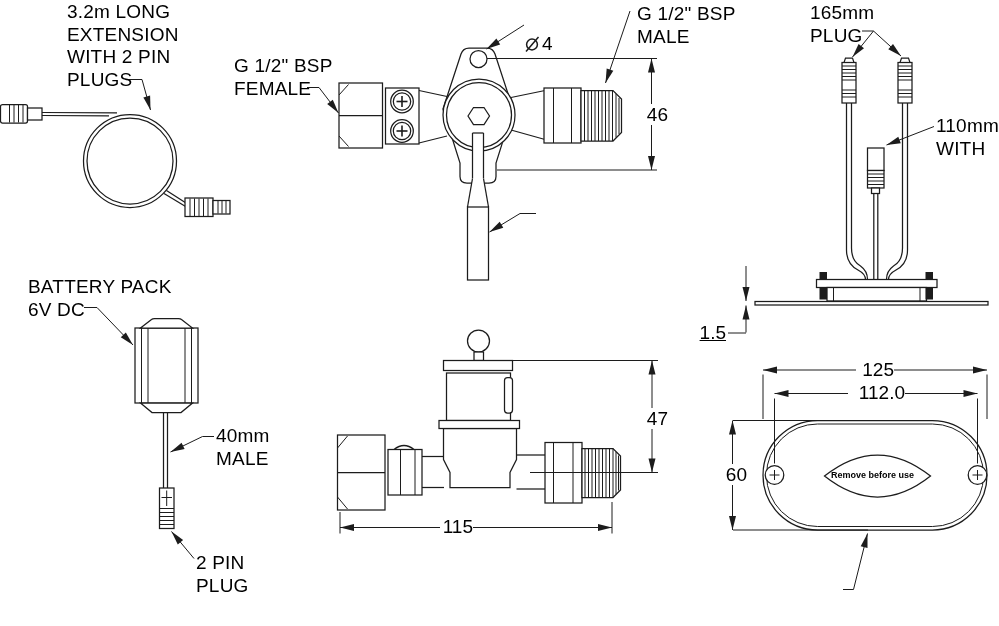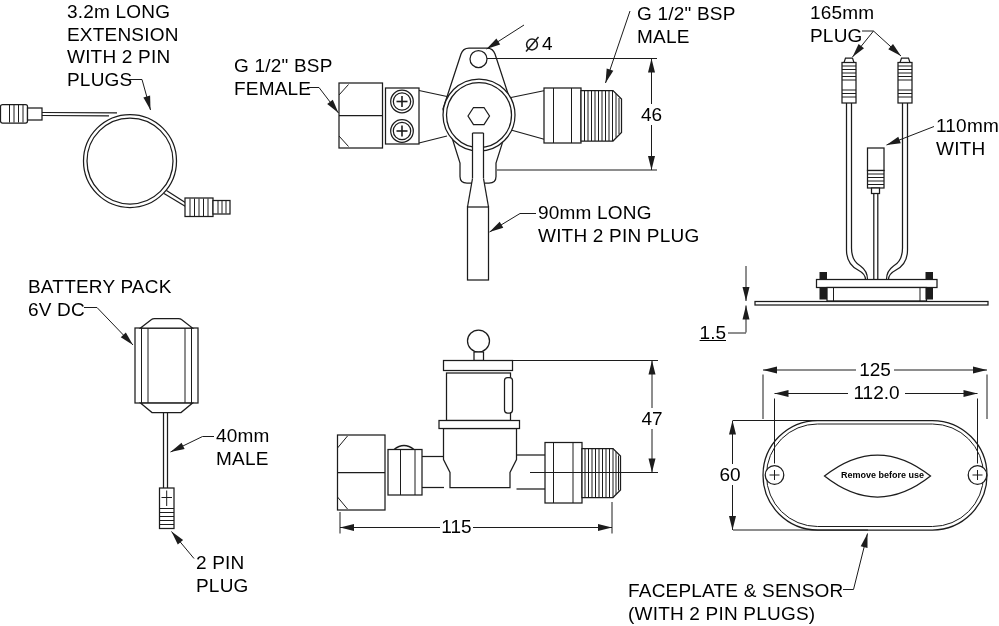--- a/index.html
+++ b/index.html
@@ -1,22 +1,22 @@
 <!DOCTYPE html>
 <html><head>
 <meta charset="utf-8">
 <style>
   html,body{margin:0;padding:0;background:#fff;}
   .canvas{position:relative;width:999px;height:626px;background:#fff;overflow:hidden;
           font-family:"Liberation Sans","DejaVu Sans",sans-serif;color:#000000;}
   .canvas svg.art{position:absolute;left:0;top:0;}
   .lbl{position:absolute;font-size:19px;line-height:22.5px;white-space:pre-line;letter-spacing:0.2px;}
-  .dim{position:absolute;font-size:19px;line-height:21px;text-align:center;background:#fff;padding:0;}
+  .dim{position:absolute;font-size:19px;line-height:21px;text-align:right;background:#fff;padding:0;}
   .dim-r{position:absolute;font-size:19px;line-height:21px;text-align:right;text-decoration:underline;}
-  .sticker{position:absolute;font-size:9px;font-weight:700;text-align:right;line-height:11px;}
+  .sticker{position:absolute;font-size:9px;font-weight:700;text-align:left;line-height:11px;}
   .dia{display:inline-block;vertical-align:-3px;margin-right:1px;}
 </style>
 </head>
 <body>
 
 <div class="canvas">
 
 <svg class="art" width="999" height="626" viewBox="0 0 999 626" stroke="#1c1c1c" fill="none" stroke-width="1.25">
   <defs>
     <marker id="arw" markerUnits="userSpaceOnUse" markerWidth="15" markerHeight="9" viewBox="0 0 15 9" refX="14.5" refY="4.5" orient="auto-start-reverse">
@@ -281,22 +281,20 @@
     <circle cx="8" cy="11.5" r="5.4"></circle>
         <line x1="2" y1="18.5" x2="14.5" y2="4"></line>
   </svg><span>4</span>
 </div>
 
 <div class="lbl" style="left:637px;top:3px">G 1/2" BSP
 MALE</div>
 
 <div class="dim" style="left:635px;top:104px;width:33px">46</div>
 
-<div class="lbl" style="left:538px;top:202px">90mm LONG
-WITH 2 PIN PLUG</div>
 
 <div class="lbl" style="left:810px;top:2px">165mm
 PLUG</div>
 
 <div class="lbl" style="left:936px;top:115px">110mm
 WITH</div>
 
 <div class="dim-r" style="left:690px;top:322px;width:36px">1.5</div>
 
 <div class="lbl" style="left:28px;top:276px">BATTERY PACK
@@ -313,16 +311,14 @@
 <div class="dim" style="left:440px;top:516px;width:33px">115</div>
 
 <div class="dim" style="left:856px;top:359px;width:38px">125</div>
 
 <div class="dim" style="left:848px;top:382px;width:57px">112.0</div>
 
 <div class="dim" style="left:713px;top:464px;width:34px">60</div>
 
 <div class="sticker" style="left:831px;top:470px;width:93px">Remove before use</div>
 
-<div class="lbl" style="left:628px;top:580px">FACEPLATE &amp; SENSOR
-(WITH 2 PIN PLUGS)</div>
 
 </div>
 
 </body></html>

